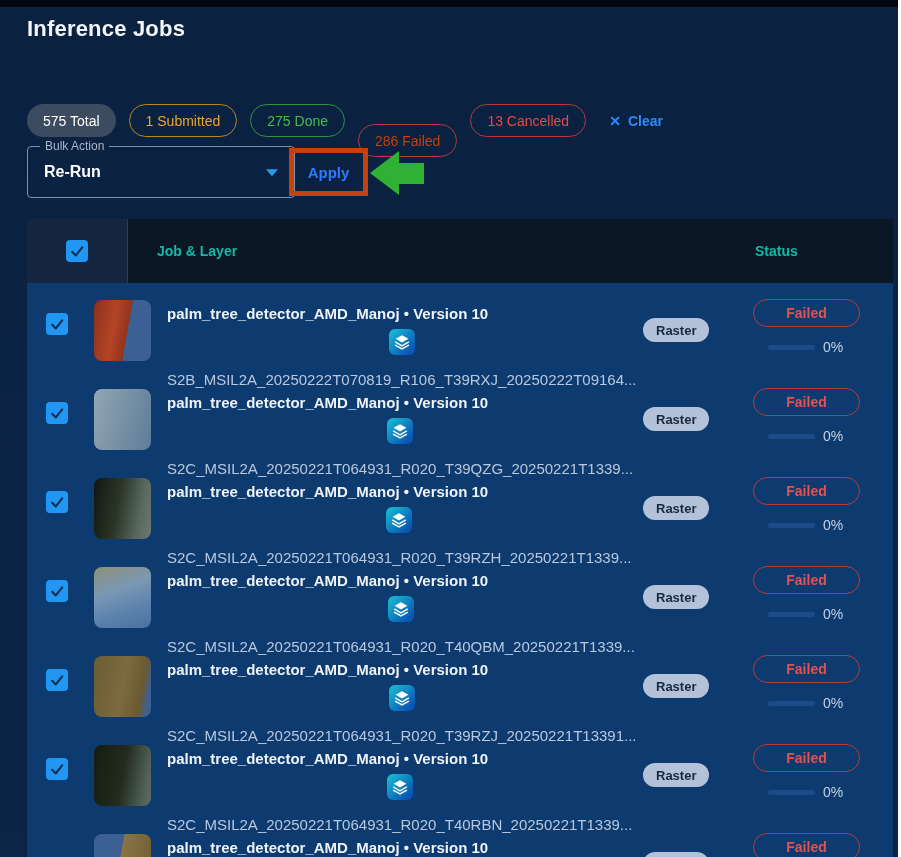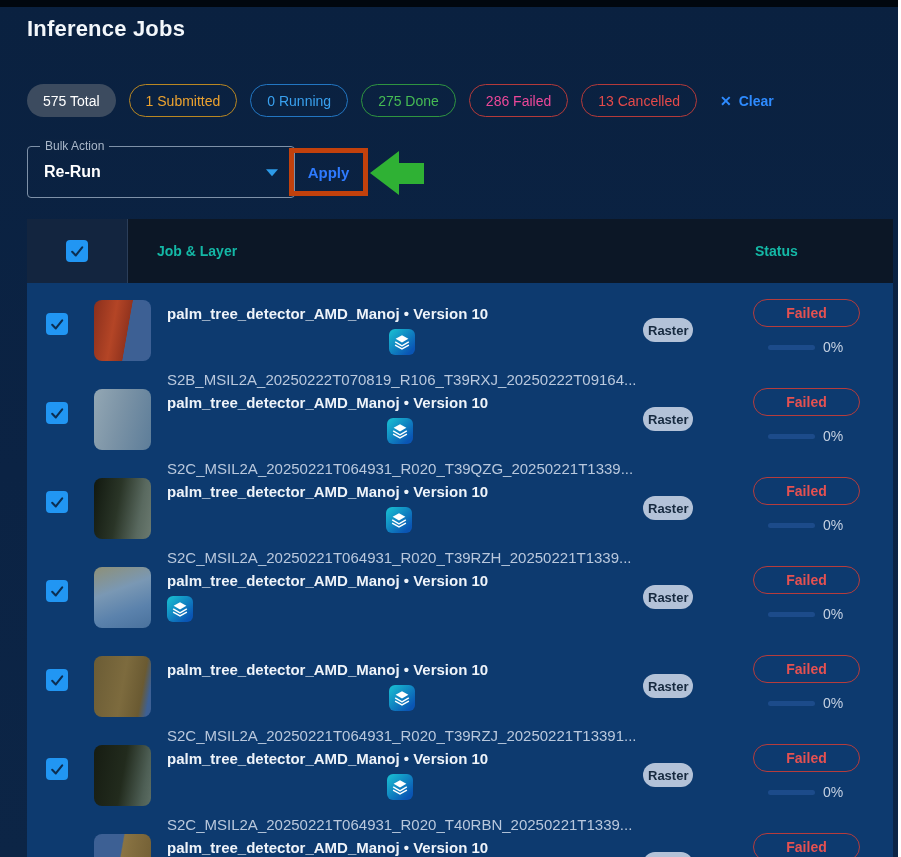--- a/index.html
+++ b/index.html
@@ -59,21 +59,21 @@
   .thumb { position:absolute; left:67px; top:17px; width:57px; height:61px; border-radius:8px;
            background:#3d6094; overflow:hidden; }
 
   .job-name { position:absolute; left:140px; top:22px; font-size:15px; font-weight:600; color:#eef3f9; white-space:nowrap; }
   .layer-line { position:absolute; left:140px; top:46px; display:flex; align-items:center; gap:16px;flex-direction:column; }
   .layer-icon { width:26px; height:26px; border-radius:6px; flex:0 0 auto;
                 background:linear-gradient(135deg,#19c3d3 0%,#0a55b4 85%);
                 display:flex; align-items:center; justify-content:center; }
   .layer-text { font-size:15px; color:#b9c8dd; white-space:nowrap; }
 
-  .type-pill { position:absolute; left:616px; top:35px; height:24px; padding:0 5px; border-radius:12px;
+  .type-pill { position:absolute; left:616px; top:35px; height:24px; padding:0 13px; border-radius:12px;
                background:#b3c2d8; color:#16293f; font-size:13px; font-weight:700;
                display:flex; align-items:center; }
 
   .status-pill { position:absolute; left:726px; top:16px; width:107px; height:28px; border-radius:14px;
                  border:1px solid #b53c3c; color:#e65151; font-size:14px; font-weight:600;
                  display:flex; align-items:center; justify-content:center; }
   .progress-line { position:absolute; left:741px; top:56px; display:flex; align-items:center; gap:8px; }
   .progress-track { width:47px; height:5px; border-radius:3px; background:#1c4b8a; }
   .progress-text { font-size:14px; color:#c5d1e2; }
 </style>
@@ -82,23 +82,22 @@
 
 <div class="top-strip"></div>
 <div class="right-strip"></div>
 
 <div class="page-title">Inference Jobs</div>
 
 <div class="chips">
   <div class="chip chip-total">575 Total</div>
 
   <div class="chip chip-outline" style="color: rgb(237, 163, 47); border-color: rgb(185, 135, 34);">1 Submitted</div>
-    <div class="chip chip-outline" style="color: rgb(57, 161, 239); border-color: rgb(34, 118, 194);">0 Running</div>
     <div class="chip chip-outline" style="color: rgb(70, 187, 84); border-color: rgb(47, 148, 64);">275 Done</div>
-    <div class="chip chip-outline" style="color: #ec4899; border-color: rgb(180, 58, 58);">286 Failed</div>
+    <div class="chip chip-outline" style="color: #c2410c; border-color: rgb(180, 58, 58); margin-top: 40px;">286 Failed</div>
     <div class="chip chip-outline" style="color: rgb(230, 74, 74); border-color: rgb(180, 58, 58);">13 Cancelled</div>
     <div class="clear-link" style="color: rgb(46, 139, 255);">
     <span class="clear-x">✕</span>
     <span>Clear</span>
   </div>
 </div>
 
 <div class="bulk-select">
   <span class="bulk-label">Bulk Action</span>
   <span class="bulk-value">Re-Run</span>
@@ -214,20 +213,21 @@
     <div class="thumb" style="background: linear-gradient(160deg, rgb(142, 144, 119) 0%, rgb(122, 152, 180) 38%, rgb(91, 130, 172) 70%, rgb(73, 113, 157) 100%);"></div>
     <div class="job-name">palm_tree_detector_AMD_Manoj • Version 10</div>
     <div class="layer-line">
       <span class="layer-icon">
         <svg width="16" height="16" viewBox="0 0 16 16">
           <path d="M8 1.2 14.4 4.8 8 8.4 1.6 4.8Z" fill="#ffffff"></path>
           <path d="M1.6 8.2 8 11.8 14.4 8.2" fill="none" stroke="#ffffff" stroke-width="1.5" stroke-linecap="round" stroke-linejoin="round"></path>
           <path d="M1.6 11.3 8 14.9 14.4 11.3" fill="none" stroke="#ffffff" stroke-width="1.5" stroke-linecap="round" stroke-linejoin="round"></path>
         </svg>
       </span>
+      <span class="layer-text">S2C_MSIL2A_20250221T064931_R020_T40QBM_20250221T1339...</span>
     </div>
     <div class="type-pill">Raster</div>
     <div class="status-pill">Failed</div>
     <div class="progress-line">
       <span class="progress-track"></span>
       <span class="progress-text">0%</span>
     </div>
   </div>
 
   <div class="row">

